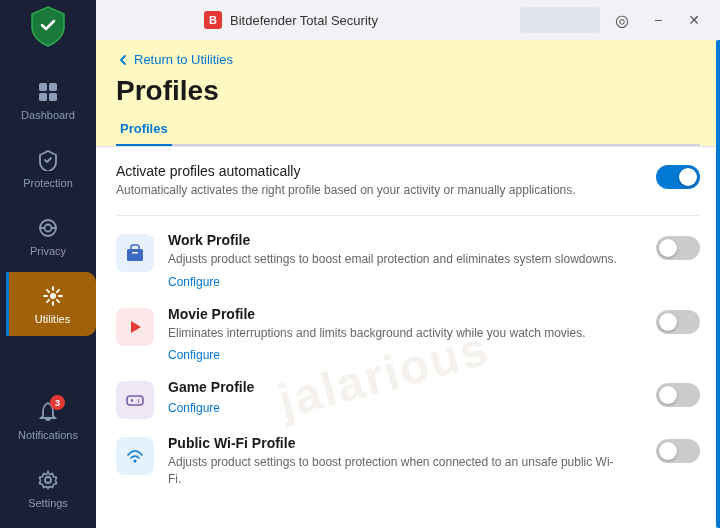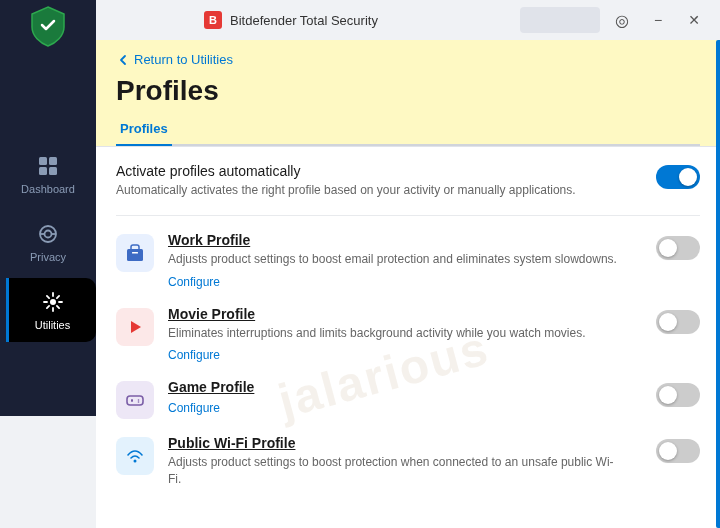--- a/index.html
+++ b/index.html
@@ -10,24 +10,24 @@
       background: #f0f2f5;
       display: flex;
       overflow: hidden;
     }
 
     
     .sidebar {
       width: 96px;
       background: #1a2035;
       display: flex;
-      flex-direction: row;
+      flex-direction: column;
       align-items: center;
       padding-top: 60px;
-      height: 416px;
+      height: 528px;
       flex-shrink: 0;
     }
     .sidebar-nav {
       display: flex;
       flex-direction: column;
       align-items: center;
       width: 100%;
       gap: 4px;
       margin-top: 8px;
     }
@@ -39,21 +39,21 @@
       width: 82px;
       height: 64px;
       border-radius: 10px;
       cursor: pointer;
       color: #8a9bb5;
       font-size: 11px;
       gap: 4px;
       transition: background 0.2s;
     }
     .sidebar-item.active {
-      background: #000000;
+      background: #a16207;
       color: #fff;
       border-left: 3px solid #0078d4;
       border-radius: 0 10px 10px 0;
       width: 90px;
       margin-left: 6px;
     }
     .sidebar-item .icon-wrap {
       width: 26px;
       height: 26px;
       display: flex;
@@ -273,21 +273,20 @@
       justify-content: center;
       flex-shrink: 0;
       margin-top: 2px;
     }
     .profile-content { flex: 1; }
     .profile-name {
       font-size: 14px;
       font-weight: 600;
       color: #1a1a1a;
       margin-bottom: 3px;
-      text-decoration: underline;
     }
     .profile-desc {
       font-size: 12px;
       color: #666;
       line-height: 1.4;
       margin-bottom: 4px;
     }
     .configure-link {
       font-size: 12px;
       color: #0078d4;
@@ -332,20 +331,29 @@
         <svg width="22" height="22" viewBox="0 0 22 22" fill="none">
           <rect x="2" y="2" width="8" height="8" rx="1.5" fill="#8a9bb5"></rect>
           <rect x="12" y="2" width="8" height="8" rx="1.5" fill="#8a9bb5"></rect>
           <rect x="2" y="12" width="8" height="8" rx="1.5" fill="#8a9bb5"></rect>
           <rect x="12" y="12" width="8" height="8" rx="1.5" fill="#8a9bb5"></rect>
         </svg>
       </div>
       <span style="font-size:11px;color:#8a9bb5;">Dashboard</span>
     </div>
 
+    <div class="sidebar-item">
+      <div class="icon-wrap">
+        <svg width="22" height="22" viewBox="0 0 22 22" fill="none">
+          <path d="M11 2 L19 6 L19 13 C19 17.5 15.5 21 11 22.5 C6.5 21 3 17.5 3 13 L3 6 Z" stroke="#8a9bb5" stroke-width="1.8" fill="none"></path>
+          <path d="M8 11 L10 13 L14 9" stroke="#8a9bb5" stroke-width="1.8" stroke-linecap="round" stroke-linejoin="round"></path>
+        </svg>
+      </div>
+      <span style="font-size:11px;color:#8a9bb5;">Protection</span>
+    </div>
 
     <div class="sidebar-item">
       <div class="icon-wrap">
         <svg width="22" height="22" viewBox="0 0 22 22" fill="none">
           <circle cx="11" cy="11" r="8" stroke="#8a9bb5" stroke-width="1.8" fill="none"></circle>
           <circle cx="11" cy="11" r="3.5" stroke="#8a9bb5" stroke-width="1.8" fill="none"></circle>
           <line x1="3" y1="11" x2="7.5" y2="11" stroke="#8a9bb5" stroke-width="1.8"></line>
           <line x1="14.5" y1="11" x2="19" y2="11" stroke="#8a9bb5" stroke-width="1.8"></line>
         </svg>
       </div>

